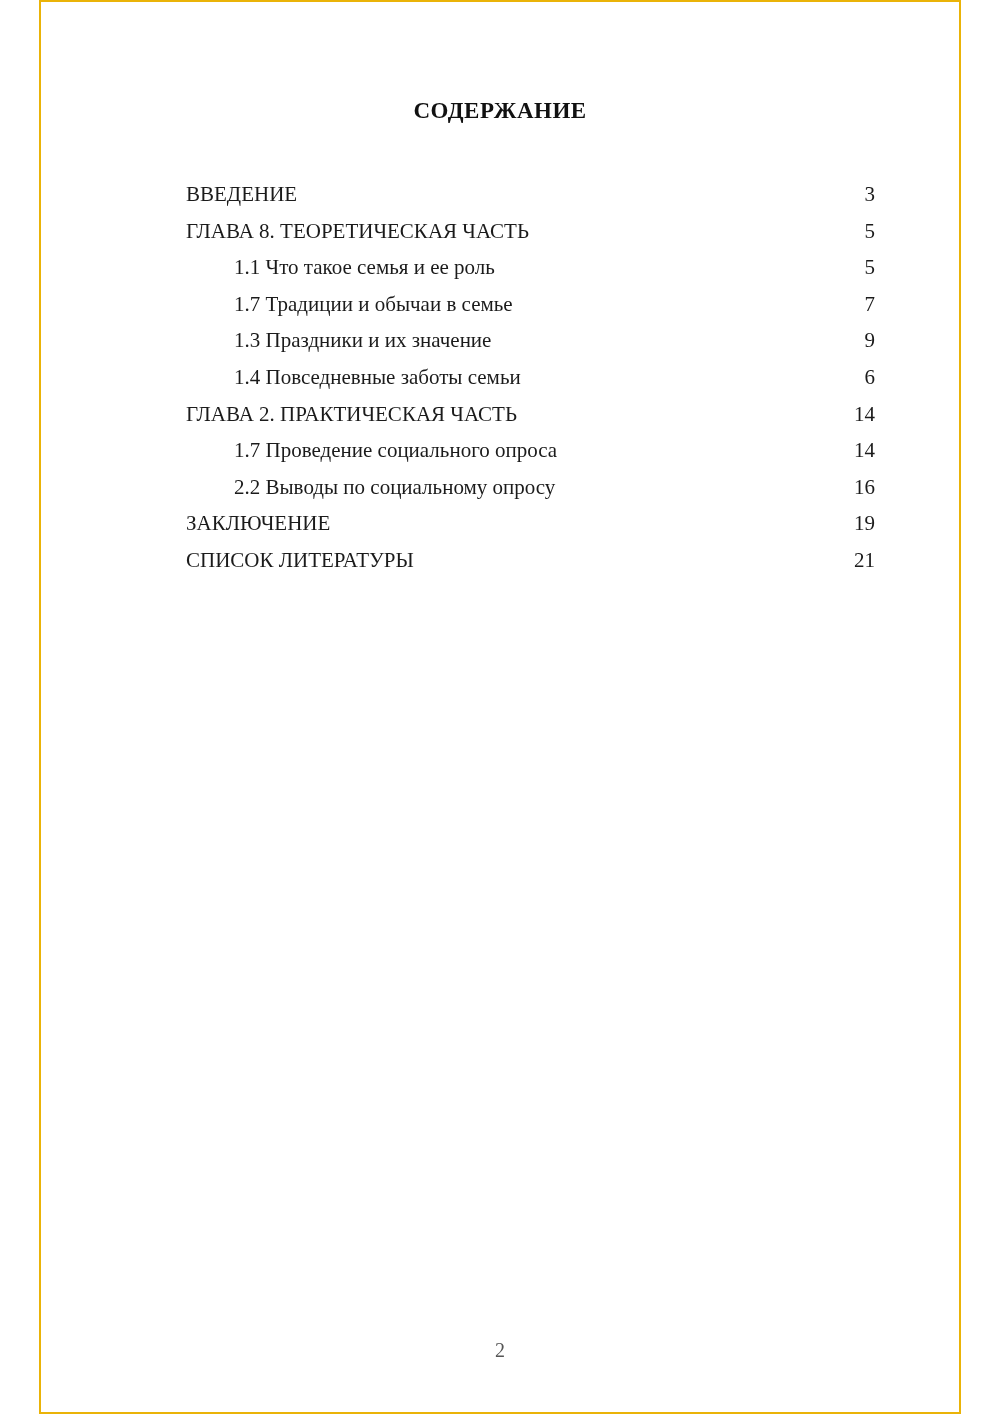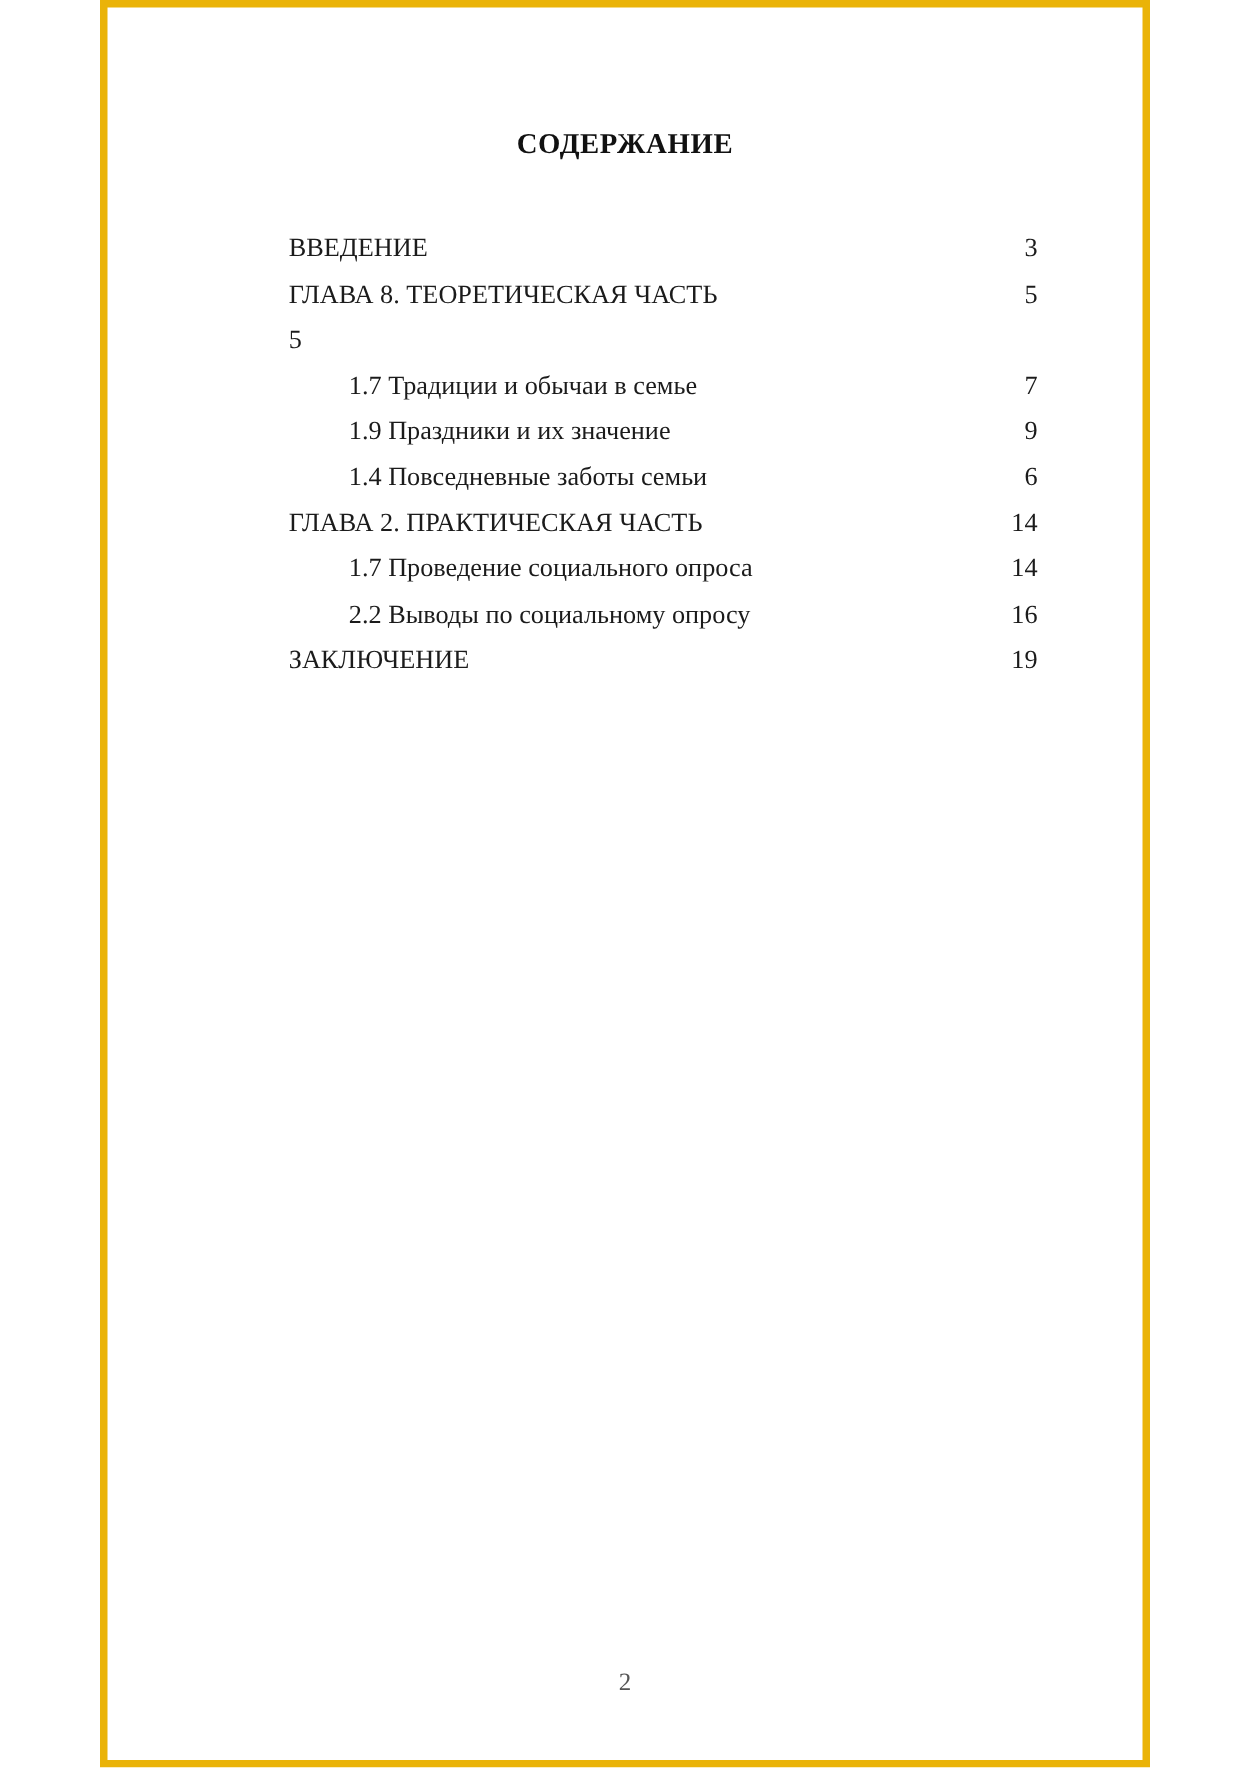--- a/index.html
+++ b/index.html
@@ -1,23 +1,23 @@
 <!DOCTYPE html>
 <html><head>
 <meta charset="utf-8">
 <style>
   * { margin: 0; padding: 0; box-sizing: border-box; }
   html, body { background: #ffffff; }
   .page {
     position: relative;
-    width: 840px;
+    width: 922px;
     height: 1414px;
     margin: 0 auto;
     background: #ffffff;
-    border: 6px solid #eab308;
+    border: 2px solid #eab308;
     font-family: "Liberation Serif", serif;
     color: #1b1b1b;
     overflow: hidden;
   }
   .doc-title {
     margin-top: 96px;
     text-align: center;
     font-size: 23px;
     font-weight: bold;
     letter-spacing: 0.5px;
@@ -61,30 +61,31 @@
       <span class="label">ВВЕДЕНИЕ</span>
       <span class="pagenum">3</span>
     </div>
 
     <div class="toc-row">
       <span class="label">ГЛАВА 8. ТЕОРЕТИЧЕСКАЯ ЧАСТЬ</span>
       <span class="pagenum">5</span>
     </div>
 
     <div class="toc-row indent">
+      <span class="label">1.1 Что такое семья и ее роль</span>
       <span class="pagenum">5</span>
     </div>
 
     <div class="toc-row indent">
       <span class="label">1.7 Традиции и обычаи в семье</span>
       <span class="pagenum">7</span>
     </div>
 
     <div class="toc-row indent">
-      <span class="label">1.9 Праздники и их значение</span>
+      <span class="label">1.3 Праздники и их значение</span>
       <span class="pagenum">9</span>
     </div>
 
     <div class="toc-row indent">
       <span class="label">1.4 Повседневные заботы семьи</span>
       <span class="pagenum">6</span>
     </div>
 
     <div class="toc-row">
       <span class="label">ГЛАВА 2. ПРАКТИЧЕСКАЯ ЧАСТЬ</span>
@@ -99,18 +100,22 @@
     <div class="toc-row indent">
       <span class="label">2.2 Выводы по социальному опросу</span>
       <span class="pagenum">16</span>
     </div>
 
     <div class="toc-row">
       <span class="label">ЗАКЛЮЧЕНИЕ</span>
       <span class="pagenum">19</span>
     </div>
 
+    <div class="toc-row">
+      <span class="label">СПИСОК ЛИТЕРАТУРЫ</span>
+      <span class="pagenum">21</span>
+    </div>
 
   </div>
 
   <div class="footer-pagenum">2</div>
 
 </div>
 
 </body></html>

